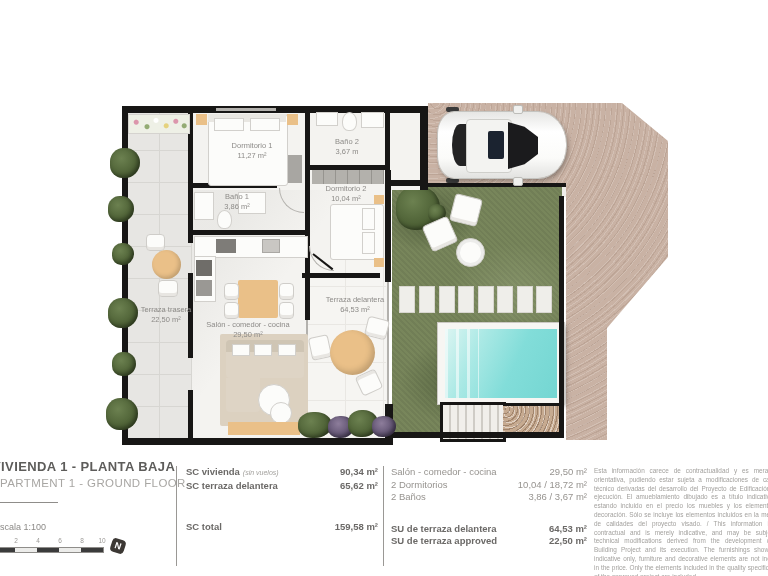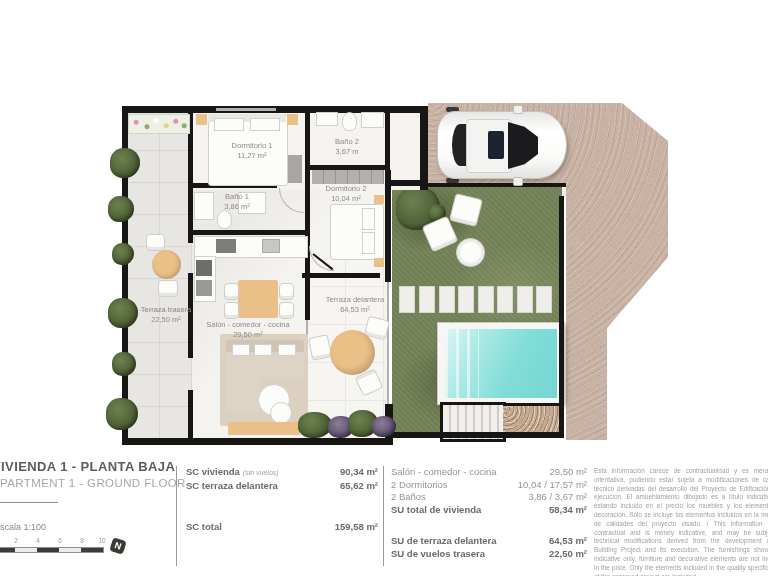--- a/index.html
+++ b/index.html
@@ -310,35 +310,31 @@
 
   <div class="vdiv" style="left:383px"></div>
 
   <div class="col" style="left:391px;width:196px">
     <div class="row">
       <span class="r">Salón - comedor - cocina</span>
       <span class="r">29,50 m²</span>
     </div>
     <div class="row">
       <span class="r">2 Dormitorios</span>
-      <span class="r">10,04 / 17,57 m²</span>
+      <span class="r">10,04 / 18,72 m²</span>
     </div>
     <div class="row">
       <span class="r">2 Baños</span>
       <span class="r">3,86 / 3,67 m²</span>
-    </div>
-    <div class="row">
-      <span class="b">SU total de vivienda</span>
-      <span class="b">58,34 m²</span>
     </div>
     <div class="row gap-md">
       <span class="b">SU de terraza delantera</span>
       <span class="b">64,53 m²</span>
     </div>
     <div class="row">
-      <span class="b">SU de vuelos trasera</span>
+      <span class="b">SU de terraza approved</span>
       <span class="b">22,50 m²</span>
     </div>
   </div>
 
   <div class="abs disclaimer">Esta información carece de contractualidad y es meramente orientativa, pudiendo estar sujeta a modificaciones de carácter técnico derivadas del desarrollo del Proyecto de Edificación y su ejecución. El amueblamiento dibujado es a título indicativo, no estando incluido en el precio los muebles y los elementos de decoración. Sólo se incluye los elementos incluidos en la memoria de calidades del proyecto visado. / This information is not contractual and is merely indicative, and may be subject to technical modifications derived from the development of the Building Project and its execution. The furnishings shown are indicative only, furniture and decorative elements are not included in the price. Only the elements included in the quality specifications of the approved project are included.</div>
 
 </div>
 
 </body></html>

